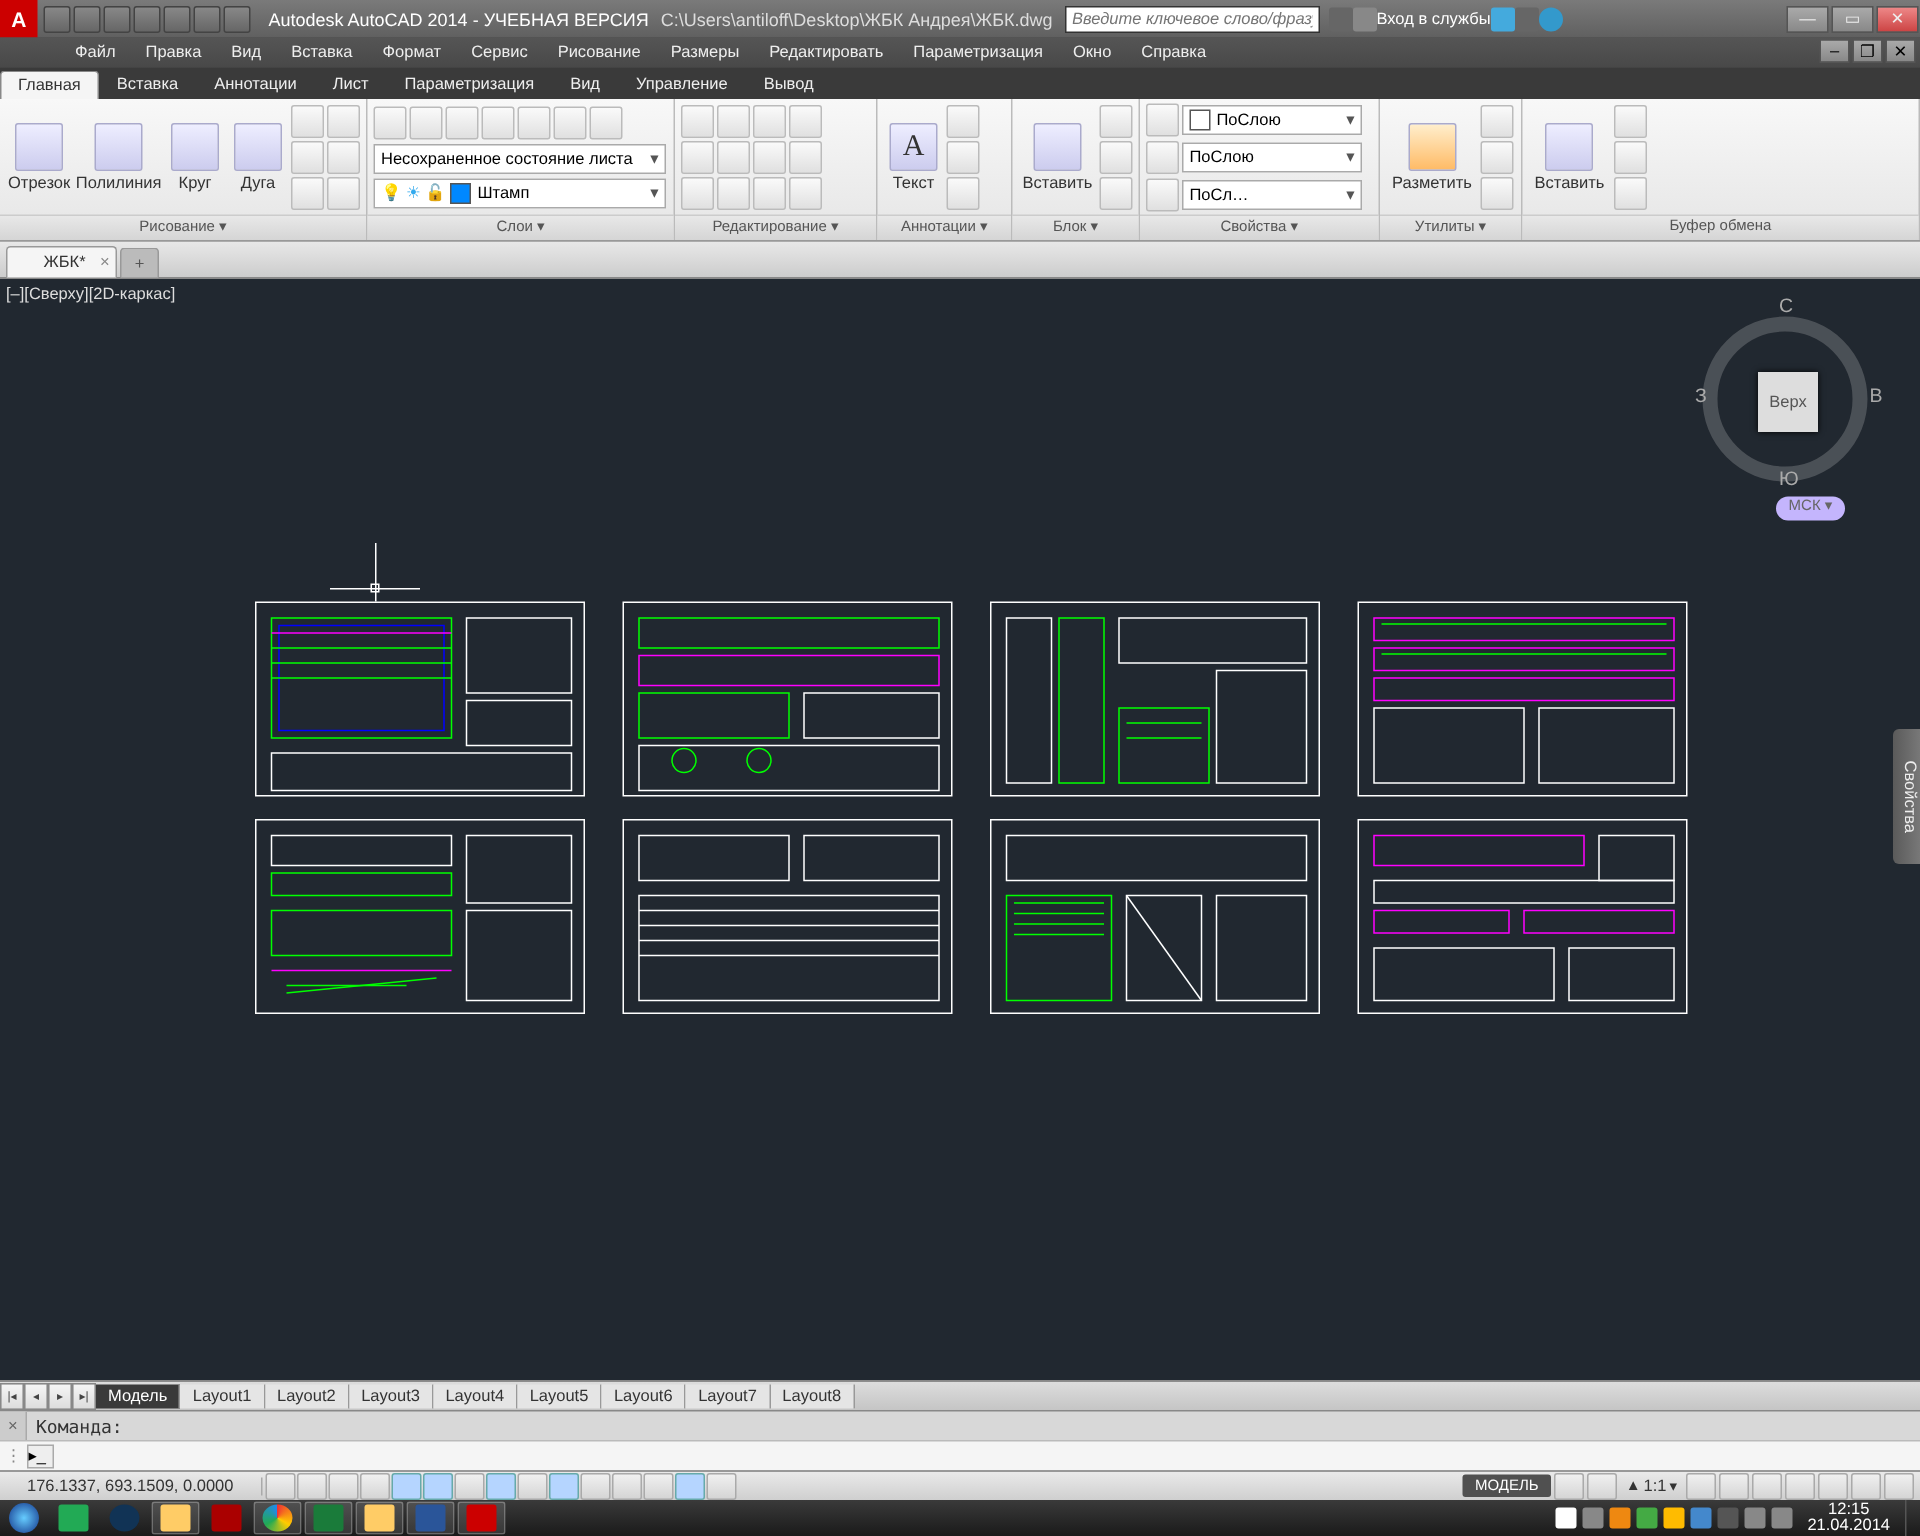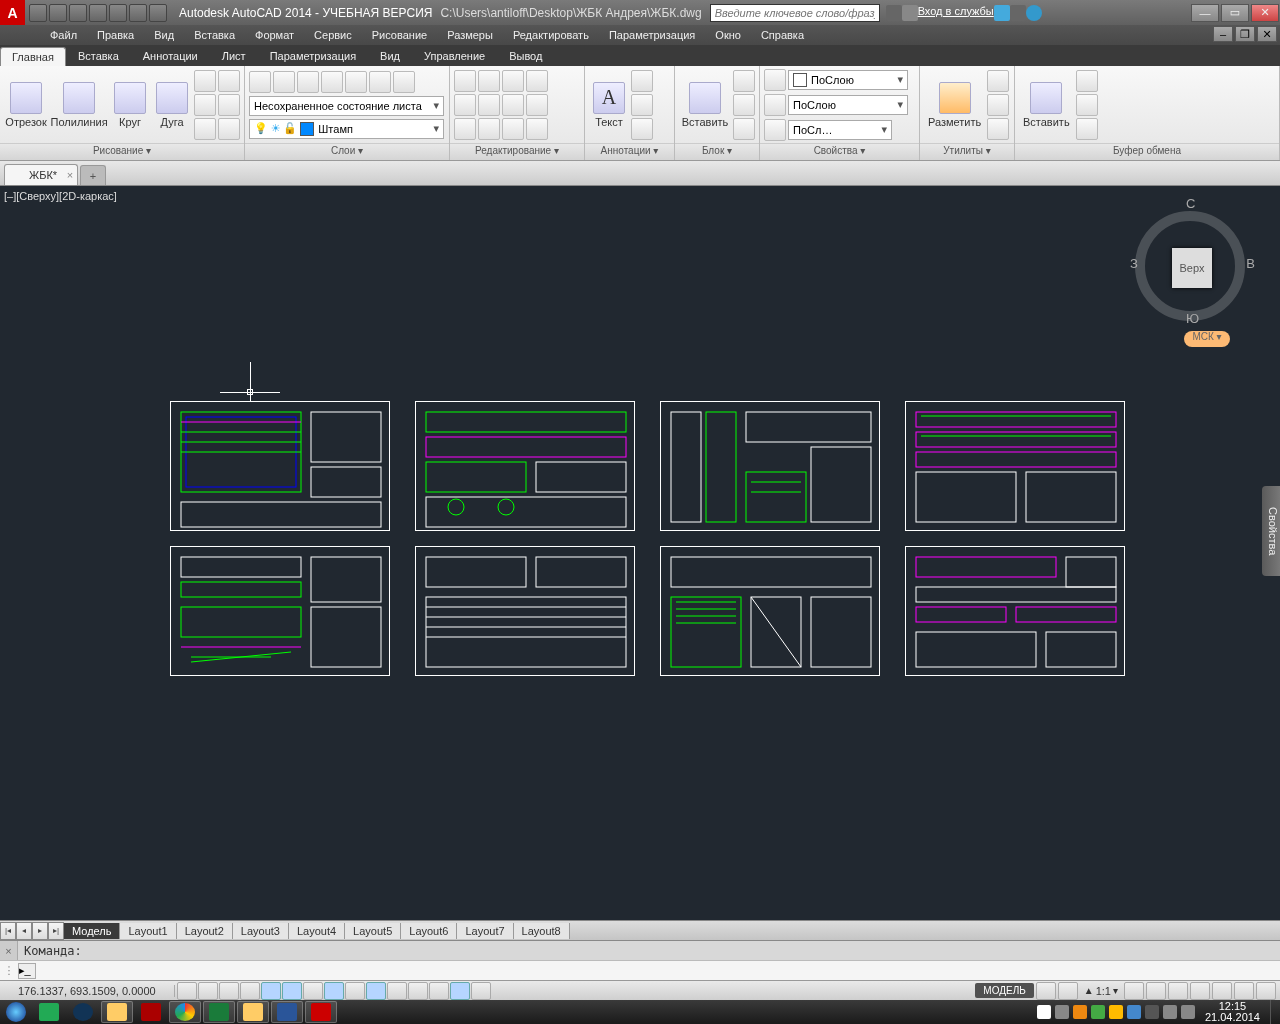--- a/index.html
+++ b/index.html
@@ -9,21 +9,21 @@
 .titlebar { height:25px; background:linear-gradient(#7a7a7a,#606060); display:flex; align-items:center; color:#eee; }
 .app-logo { width:25px; height:25px; background:#c00; color:#fff; display:flex; align-items:center; justify-content:center; font-weight:bold; font-size:14px; }
 .qat { display:flex; gap:2px; padding:0 4px; }
 .qat-btn { width:18px; height:18px; background:linear-gradient(#888,#666); border:1px solid #444; border-radius:2px; }
 .title-text { padding:0 8px; color:#fff; font-size:12px; }
 .title-path { color:#ddd; font-size:12px; }
 .search-box { width:170px; height:18px; background:#fff; border:1px solid #333; margin-left:8px; font-style:italic; color:#888; padding:0 4px; }
 .win-ctrl { margin-left:auto; display:flex; }
 .win-btn { width:28px; height:18px; background:linear-gradient(#aaa,#888); border:1px solid #555; margin:1px; display:flex; align-items:center; justify-content:center; }
 .win-close { background:linear-gradient(#e88,#c44); }
-.infocenter { display:flex; gap:0; padding:0 6px; color:#fff;text-decoration:underline; }
+.infocenter { display:flex; gap:0; align-items:center; padding:0 6px; color:#fff; }
 .ic-btn { width:16px; height:16px; background:#666; border-radius:2px; }
 
 
 .menubar { height:20px; background:linear-gradient(#555,#484848); display:flex; align-items:center; padding-left:40px; position:relative; }
 .doc-ctrl { position:absolute; right:2px; top:0; display:flex; }
 .menubar-item { color:#eee; padding:2px 10px; }
 
 
 .ribbon-tabs { height:21px; background:#3a3a3a; display:flex; align-items:flex-end; }
 .ribbon-tab { padding:3px 11px; color:#eee; background:#3a3a3a; border:1px solid transparent; }
@@ -54,21 +54,21 @@
 .drawing-area { position:absolute; left:0; top:186px; right:0; bottom:104px; background:#212830; overflow:hidden; }
 .view-label { position:absolute; left:4px; top:4px; color:#ddd; font-size:11px; }
 .crosshair-v { position:absolute; width:1px; height:60px; background:#fff; left:250px; top:176px; }
 .crosshair-h { position:absolute; height:1px; width:60px; background:#fff; left:220px; top:206px; }
 .crosshair-box { position:absolute; width:6px; height:6px; border:1px solid #fff; left:247px; top:203px; }
 
 .viewcube-wrap { position:absolute; right:30px; top:10px; width:120px; height:120px; }
 .vc-ring { position:absolute; width:110px; height:110px; border:10px solid rgba(200,200,200,.25); border-radius:50%; left:5px; top:15px; }
 .vc-cube { position:absolute; left:42px; top:52px; width:40px; height:40px; background:#ddd; color:#555; display:flex; align-items:center; justify-content:center; font-size:11px; box-shadow:0 0 4px #000; }
 .vc-n { position:absolute; color:#aaa; font-size:13px; }
-.wcs-badge { position:absolute; right:50px; top:145px; width:46px; height:16px; background:#fdba74; color:#666; font-size:10px; border-radius:8px; text-align:center; }
+.wcs-badge { position:absolute; right:50px; top:145px; width:46px; height:16px; background:#c4b5fd; color:#666; font-size:10px; border-radius:8px; text-align:center; }
 
 .sheets { position:absolute; left:170px; top:215px; display:grid; grid-template-columns:repeat(4,220px); grid-template-rows:130px 130px; gap:15px 25px; }
 .sheet { border:1px solid #fff; background:#212830; position:relative; overflow:hidden; }
 .sheet svg { width:100%; height:100%; }
 
 .side-tab { position:absolute; right:0; top:300px; width:18px; height:90px; background:linear-gradient(90deg,#5a5a5a,#787878); color:#eee; writing-mode:vertical-rl; text-align:center; font-size:11px; padding:4px 1px; border-radius:4px 0 0 4px; }
 
 
 .layout-bar { position:absolute; left:0; right:0; bottom:84px; height:20px; background:linear-gradient(#ddd,#c5c5c5); border-top:1px solid #888; display:flex; align-items:center; }
 .lay-nav { display:flex; }
@@ -295,21 +295,21 @@
             </div>
           </div>
         <div class="rrow">
             <div class="rbtn-sm"></div>
             <div class="combo" style="width:120px">
               <span>ПоСлою</span>
             </div>
           </div>
         <div class="rrow">
             <div class="rbtn-sm"></div>
-            <div class="combo" style="width:104px">
+            <div class="combo" style="width:120px">
               <span>ПоСл…</span>
             </div>
           </div>
       </div>
     </div>
     <div class="panel-title">Свойства ▾</div>
   </div>
   <div class="panel" style="width:95px">
     <div class="panel-body">
       <div class="rbtn-lg">

